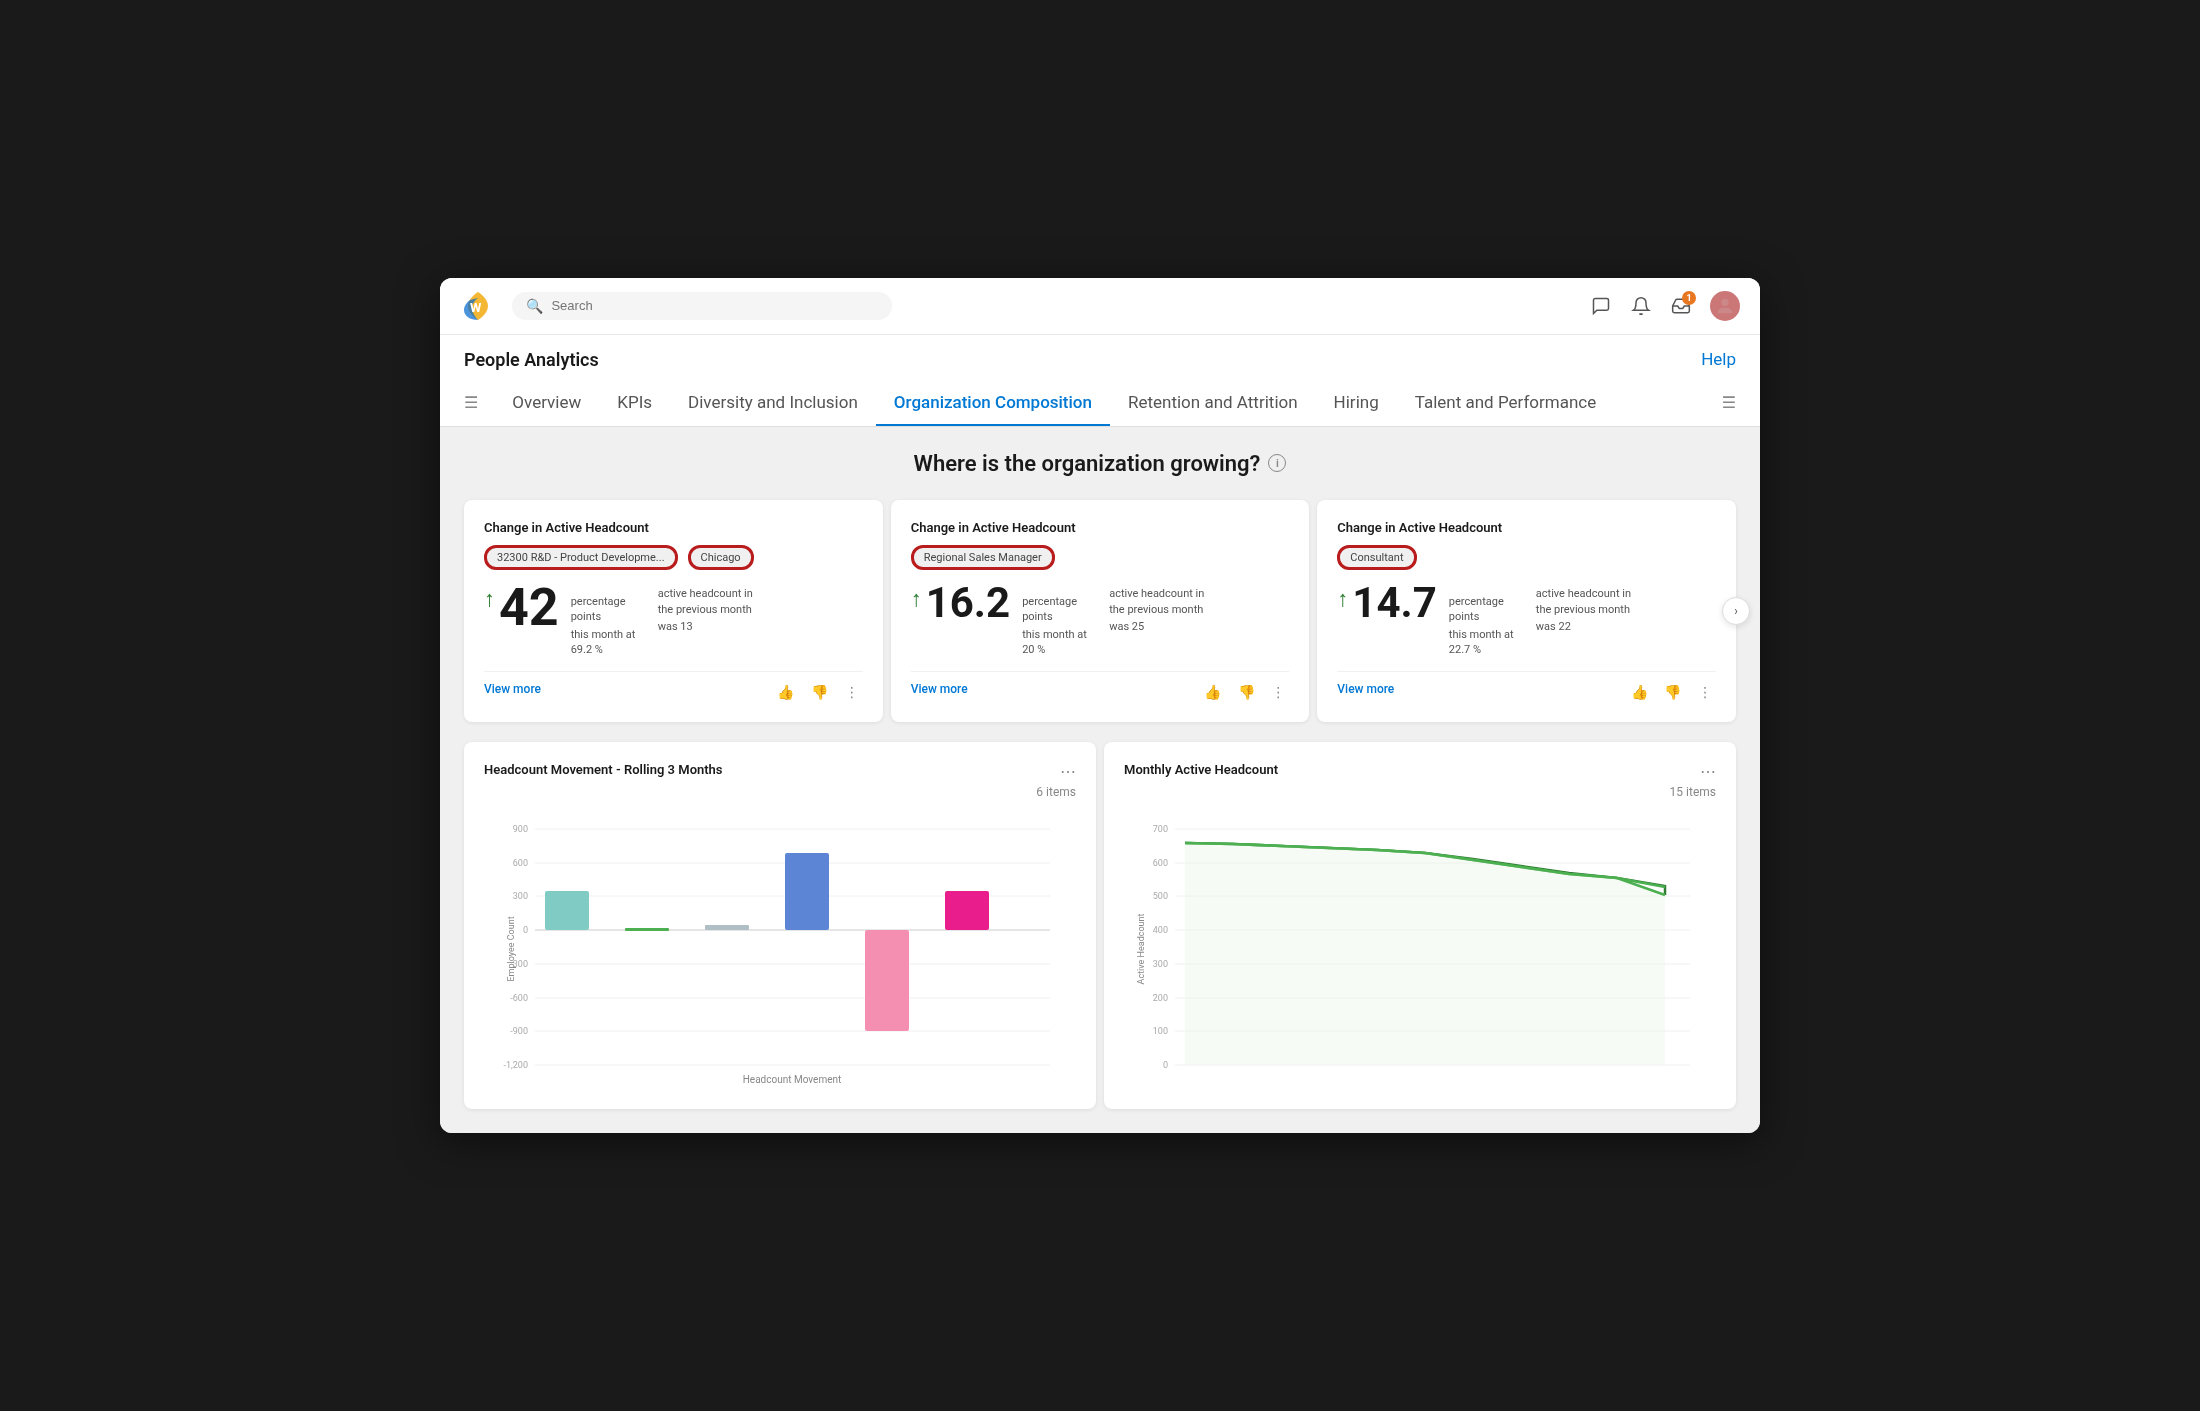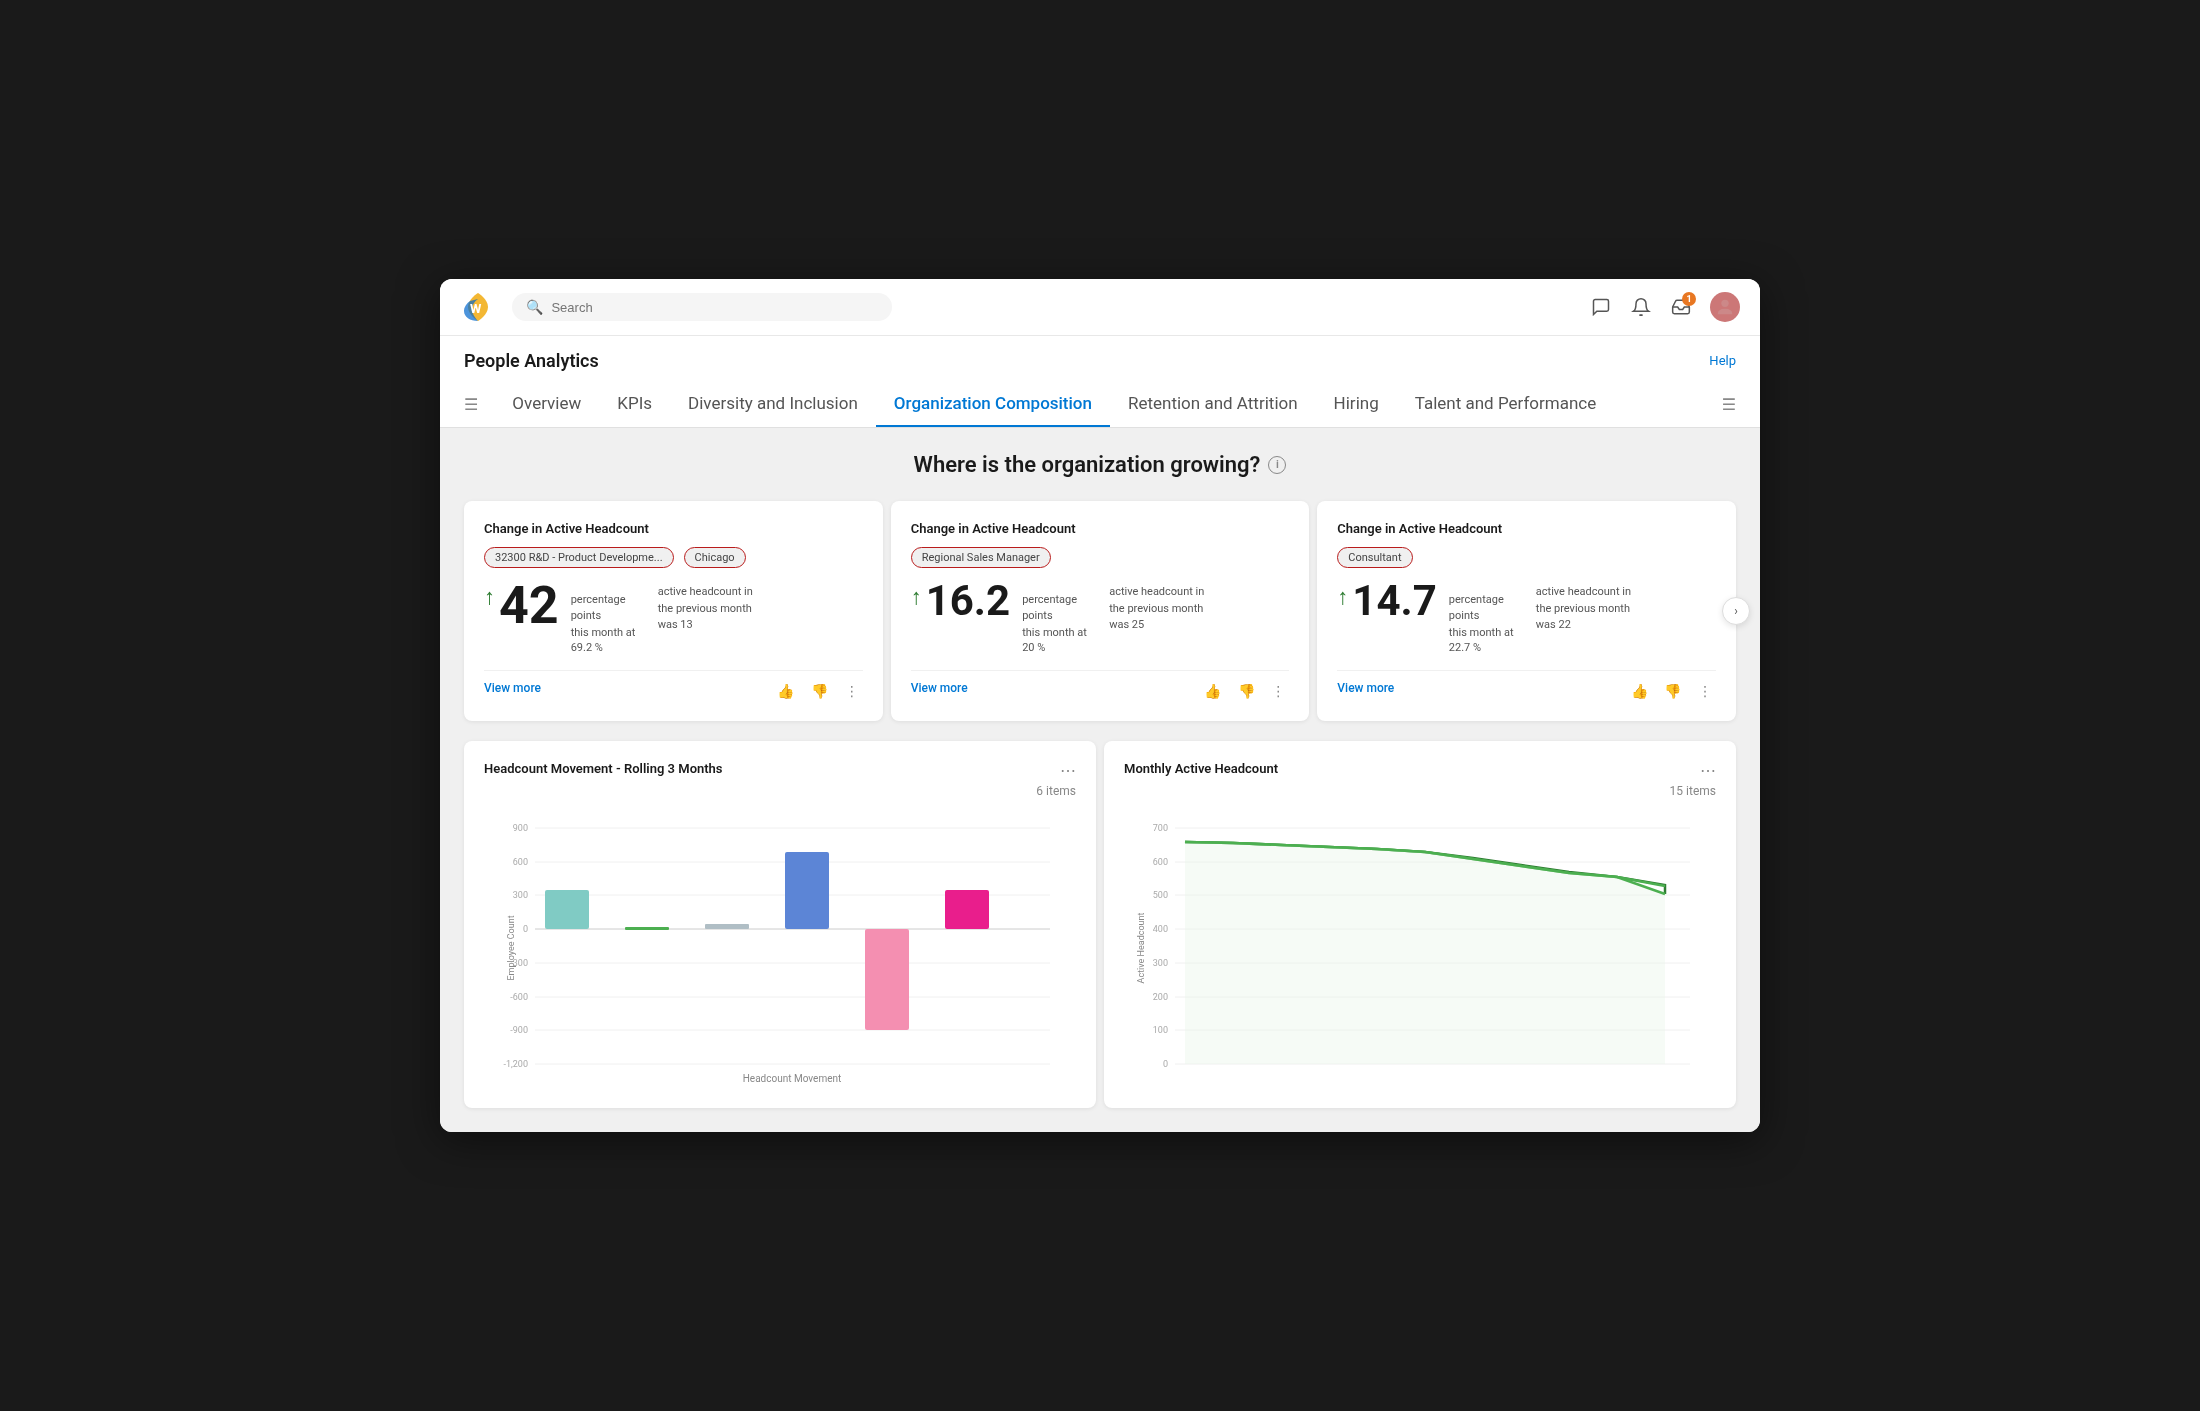--- a/index.html
+++ b/index.html
@@ -103,21 +103,21 @@
       padding: 14px 24px 10px;
       background: #fff;
     }
     .page-title {
       font-size: 18px;
       font-weight: 600;
       color: #1a1a1a;
     }
     .help-link {
       color: #0078d4;
-      font-size: 13px;
+      font-size: 17px;
       text-decoration: none;
       cursor: pointer;
     }
     
     .tab-bar {
       display: flex;
       align-items: center;
       border-bottom: 1px solid #e0e0e0;
       padding: 0 24px;
       background: #fff;
@@ -203,21 +203,21 @@
     .card-tag {
       display: inline-flex;
       align-items: center;
       background: #f0f0f0;
       border-radius: 12px;
       padding: 3px 10px;
       font-size: 11px;
       color: #444;
       margin-right: 6px;
       margin-bottom: 12px;
-      border: 1px solid #b91c1c;
+      border: 3px solid #b91c1c;
     }
     .card-metric {
       display: flex;
       align-items: flex-start;
       gap: 12px;
       margin-bottom: 6px;
     }
     .metric-main {
       display: flex;
       align-items: flex-start;

